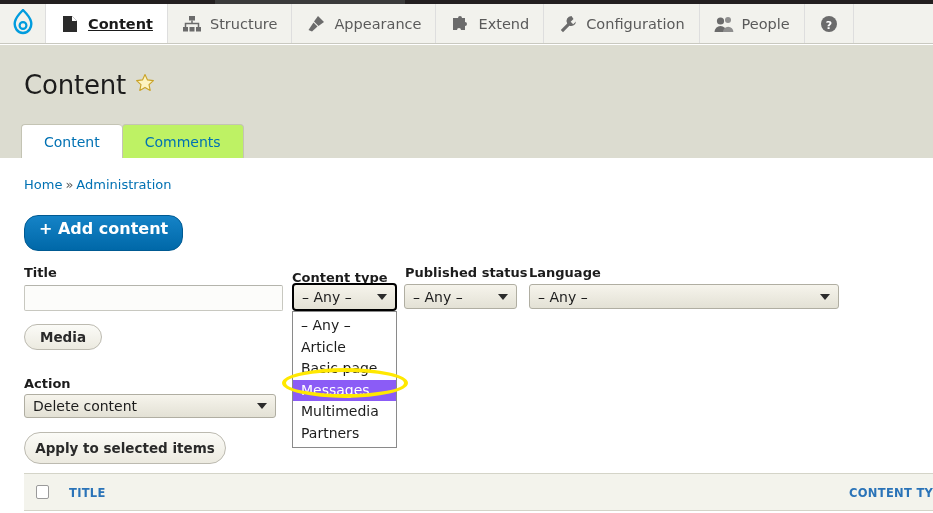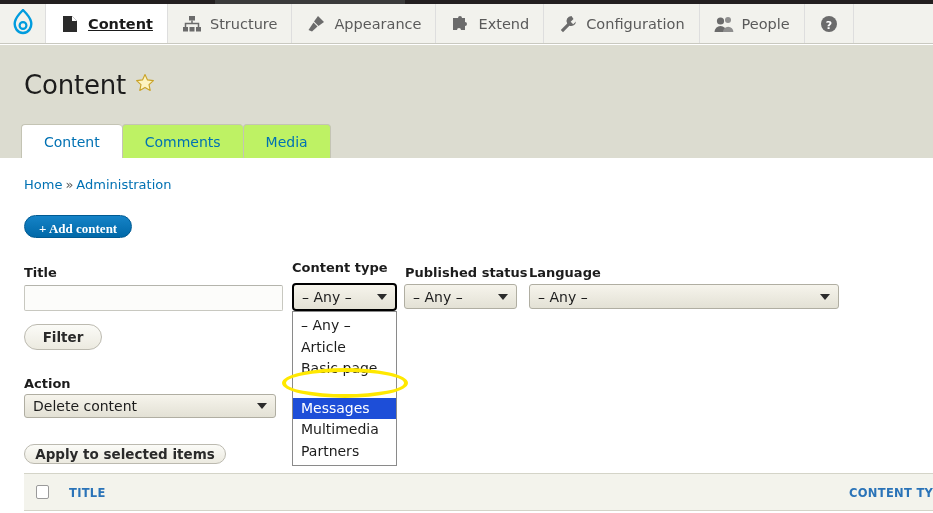--- a/index.html
+++ b/index.html
@@ -86,30 +86,29 @@
 
   .breadcrumb {
     position:absolute; left:24px; top:19px;
     font-size:13px; color:#0071b3;
   }
   .breadcrumb a { color:#0071b3; text-decoration:none; cursor:pointer; }
   .breadcrumb .sep { color:#5a5a5a; padding:0 3px; }
 
   .addbtn {
     position:absolute; left:24px; top:57px;
-    height:23px; line-height:26px;
+    height:36px; line-height:26px;
     padding:0 14px;
     background:#0071b3;
     background:linear-gradient(#1583c7,#0068a8);
-    color:#ffffff; font-size:13px; font-weight:bold;
+    color:#ffffff; font-size:16px; font-weight:bold;
     border:1px solid #005a92;
     border-radius:14px;
     cursor:pointer;
     white-space:nowrap;
-    font-family:Liberation Serif, serif;
   }
 
   
   .lbl {
     position:absolute; font-size:13px; font-weight:bold; color:#1c1c1c;
     white-space:nowrap;
   }
 
   .txtinput {
     position:absolute;
@@ -153,21 +152,21 @@
     z-index:40;
     padding:3px 0;
   }
   .opt {
     height:21.5px; line-height:21.5px;
     padding:0 8px;
     font-size:14px; color:#1c1c1c;
     white-space:nowrap;
     cursor:pointer;
   }
-  .opt.selected { background:#1d4ed8; color:#ffffff;margin-top:18px; }
+  .opt.selected { background:#8b5cf6; color:#ffffff; }
 
   
   .hl-ellipse {
     position:absolute;
     border:4px solid #ffe800;
     border-radius:50%;
     z-index:60;
     pointer-events:none;
   }
 
@@ -303,33 +302,32 @@
     <span class="star-ico">
       <svg width="20" height="20" viewBox="0 0 20 20">
         <path d="M10 1.5 l2.5 5.4 l5.9 0.7 l-4.4 4 l1.2 5.8 l-5.2 -3 l-5.2 3 l1.2 -5.8 l-4.4 -4 l5.9 -0.7 z" fill="#fdf3c0" stroke="#c9a227" stroke-width="1.1" stroke-linejoin="round"></path>
       </svg>
     </span>
   </div>
 
   <div class="tabs">
     <div class="tab active"><span>Content</span></div>
     <div class="tab"><span>Comments</span></div>
-    <div class="tab"><span>Media</span></div>
   </div>
 
   <div class="content">
 
     <div class="breadcrumb">
       <a>Home</a><span class="sep">»</span><a>Administration</a>
     </div>
 
     <div class="addbtn">+ Add content</div>
 
     <div class="lbl" style="left:24px; top:107px;">Title</div>
-    <div class="lbl" style="left:292px; top:102px;">Content type</div>
+    <div class="lbl" style="left:292px; top:112px;">Content type</div>
     <div class="lbl" style="left:405px; top:107px;">Published status</div>
     <div class="lbl" style="left:529px; top:107px;">Language</div>
 
     <input class="txtinput" style="left: 24px; top: 127px; width: 259px; height: 26px;" value="" placeholder="">
 
     <div class="sel focused" style="left:292px; top:125px; width:105px; height:28px;">
       <span>– Any –</span>
       <span class="caret"></span>
     </div>
 
@@ -347,30 +345,30 @@
       <div class="opt">– Any –</div>
       <div class="opt">Article</div>
       <div class="opt">Basic page</div>
       <div class="opt selected">Messages</div>
       <div class="opt">Multimedia</div>
       <div class="opt">Partners</div>
     </div>
 
     <div class="hl-ellipse" style="left:282px; top:210px; width:126px; height:30px;"></div>
 
-    <div class="btn-pill" style="left:24px; top:166px; width:78px; height:26px;">Filter</div>
+    <div class="btn-pill" style="left:24px; top:166px; width:78px; height:26px;">Media</div>
 
     <div class="lbl" style="left:24px; top:218px;">Action</div>
 
     <div class="sel" style="left:24px; top:236px; width:252px; height:24px;">
       <span>Delete content</span>
       <span class="caret"></span>
     </div>
 
-    <div class="btn-pill" style="left:24px; top:286px; width:202px; height:20px;">Apply to selected items</div>
+    <div class="btn-pill" style="left:24px; top:274px; width:202px; height:32px;">Apply to selected items</div>
 
     <div class="tbl-head">
       <div class="tbl-chk"></div>
       <div class="th" style="left:45px;">TITLE</div>
       <div class="th" style="left:825px;">CONTENT TY</div>
     </div>
 
   </div>
 </div>
 

